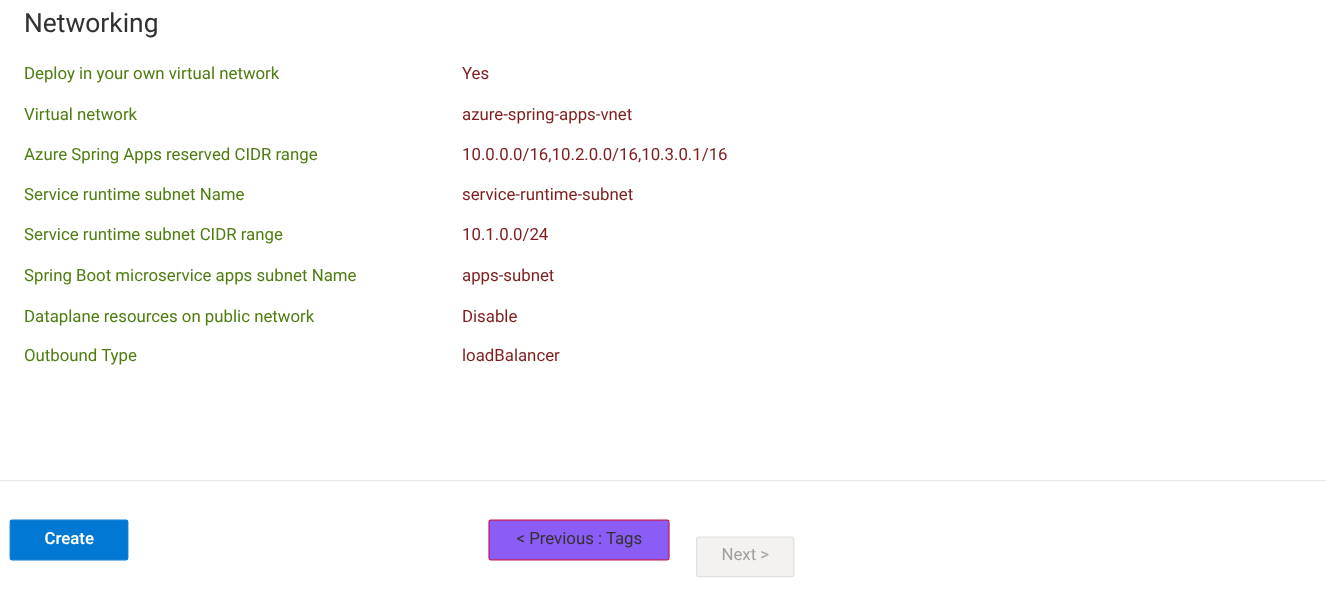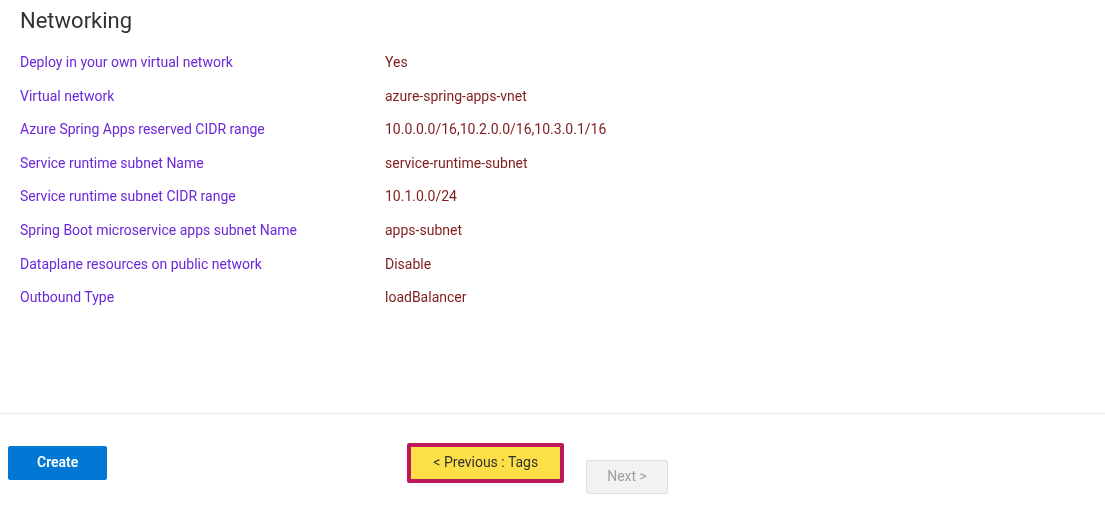--- a/index.html
+++ b/index.html
@@ -27,31 +27,31 @@
     }
     .row {
       display: flex;
       align-items: flex-start;
       margin-bottom: 14px;
       line-height: 1.4;
     }
     .row-label {
       width: 365px;
       flex-shrink: 0;
-      color: #6d28d9;
+      color: #4d7c0f;
       font-size: 14px;
       padding-right: 20px;
     }
     .row-value {
       color: #7f1d1d;
       font-size: 14px;
     }
     .footer {
       position: absolute;
-      bottom: 0;
+      bottom: 13px;
       left: 0;
       right: 0;
       border-top: 1px solid #edebe9;
       padding: 18px 20px 18px 8px;
       display: flex;
       align-items: center;
     }
     .btn {
       font-family: inherit;
       font-size: 14px;
@@ -62,23 +62,23 @@
       line-height: 1.4;
     }
     .btn-primary {
       background: #0078d4;
       color: #ffffff;
       border-color: #0078d4;
       font-weight: 600;
       padding: 6px 28px;
     }
     .btn-secondary {
-      background: #fde047;
+      background: #8b5cf6;
       color: #323130;
-      border: 4px solid #be185d;
+      border: 1px solid #be185d;
       padding: 6px 22px;
     }
     .btn-disabled {
       background: #f3f2f1;
       color: #a19f9d;
       border: 1px solid #e1dfdd;
       cursor: default;
       margin-top: 28px;
     }
     .spacer {

